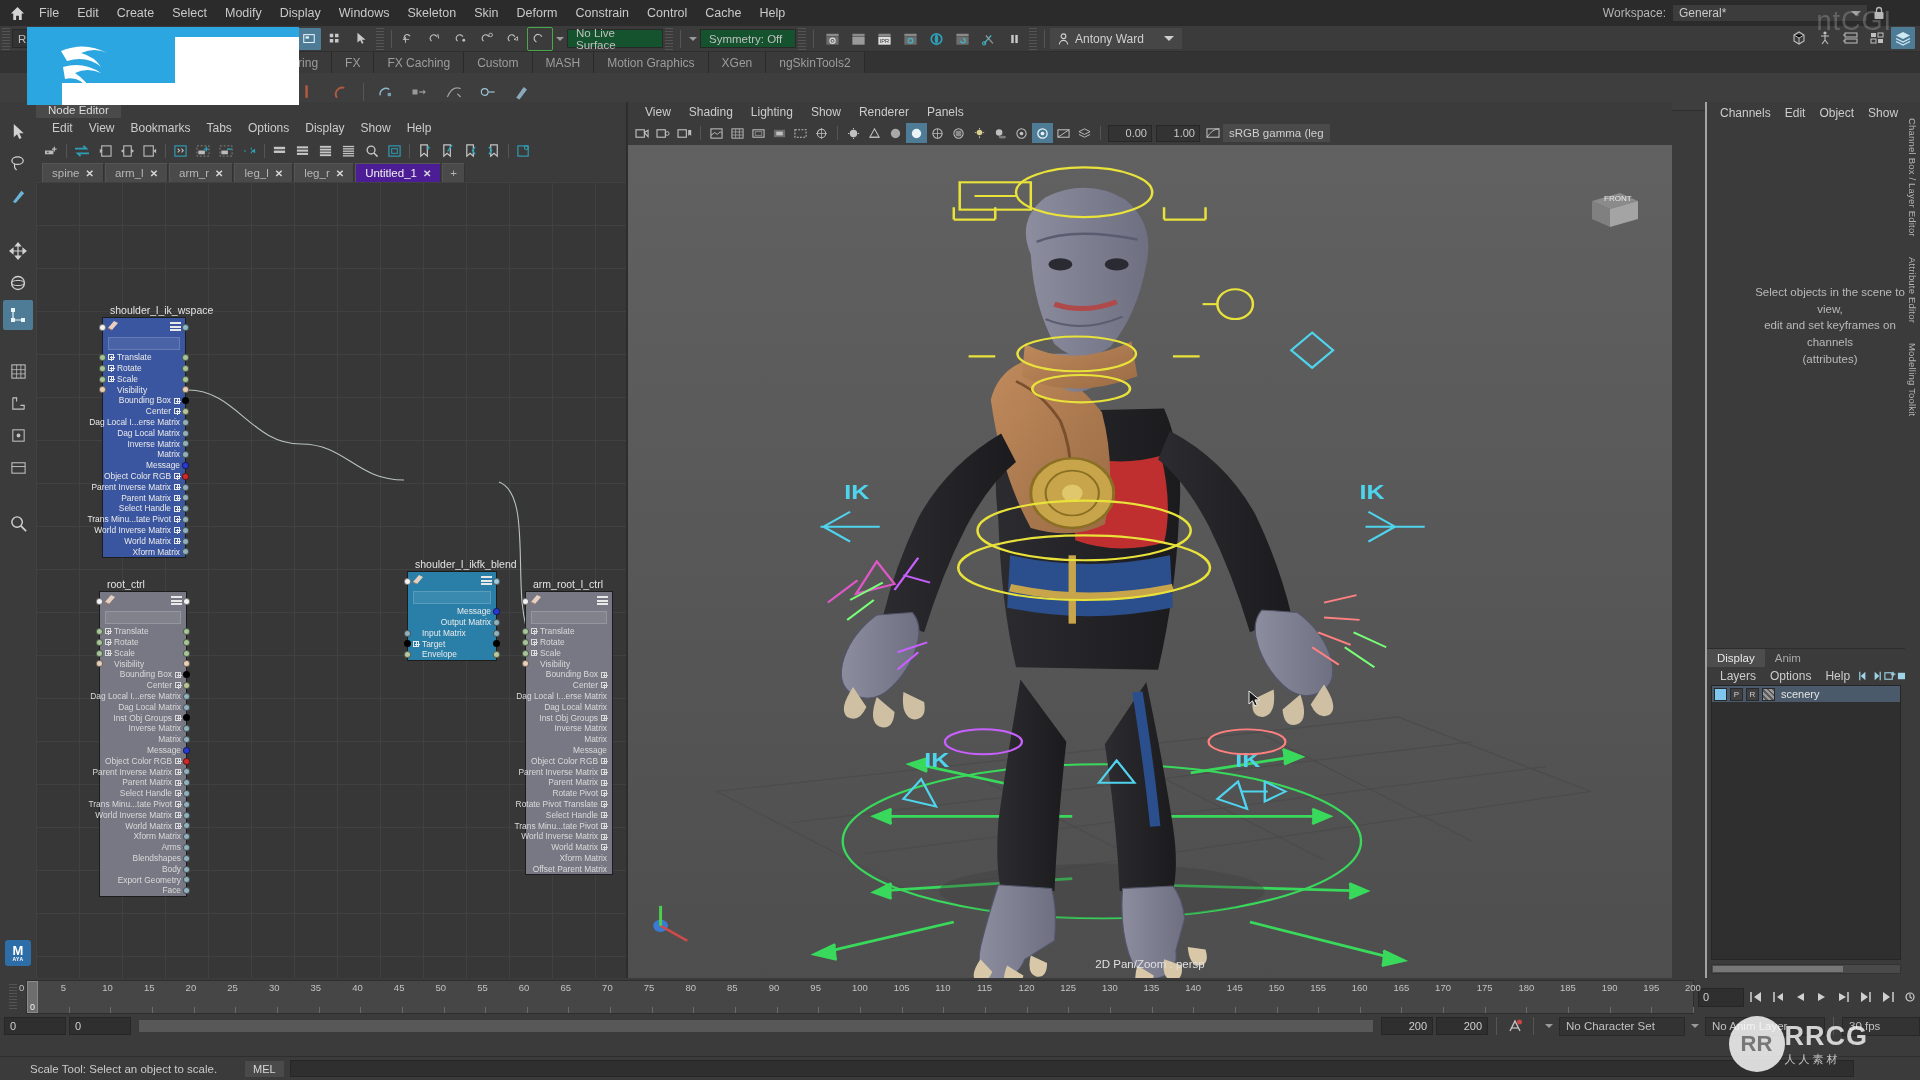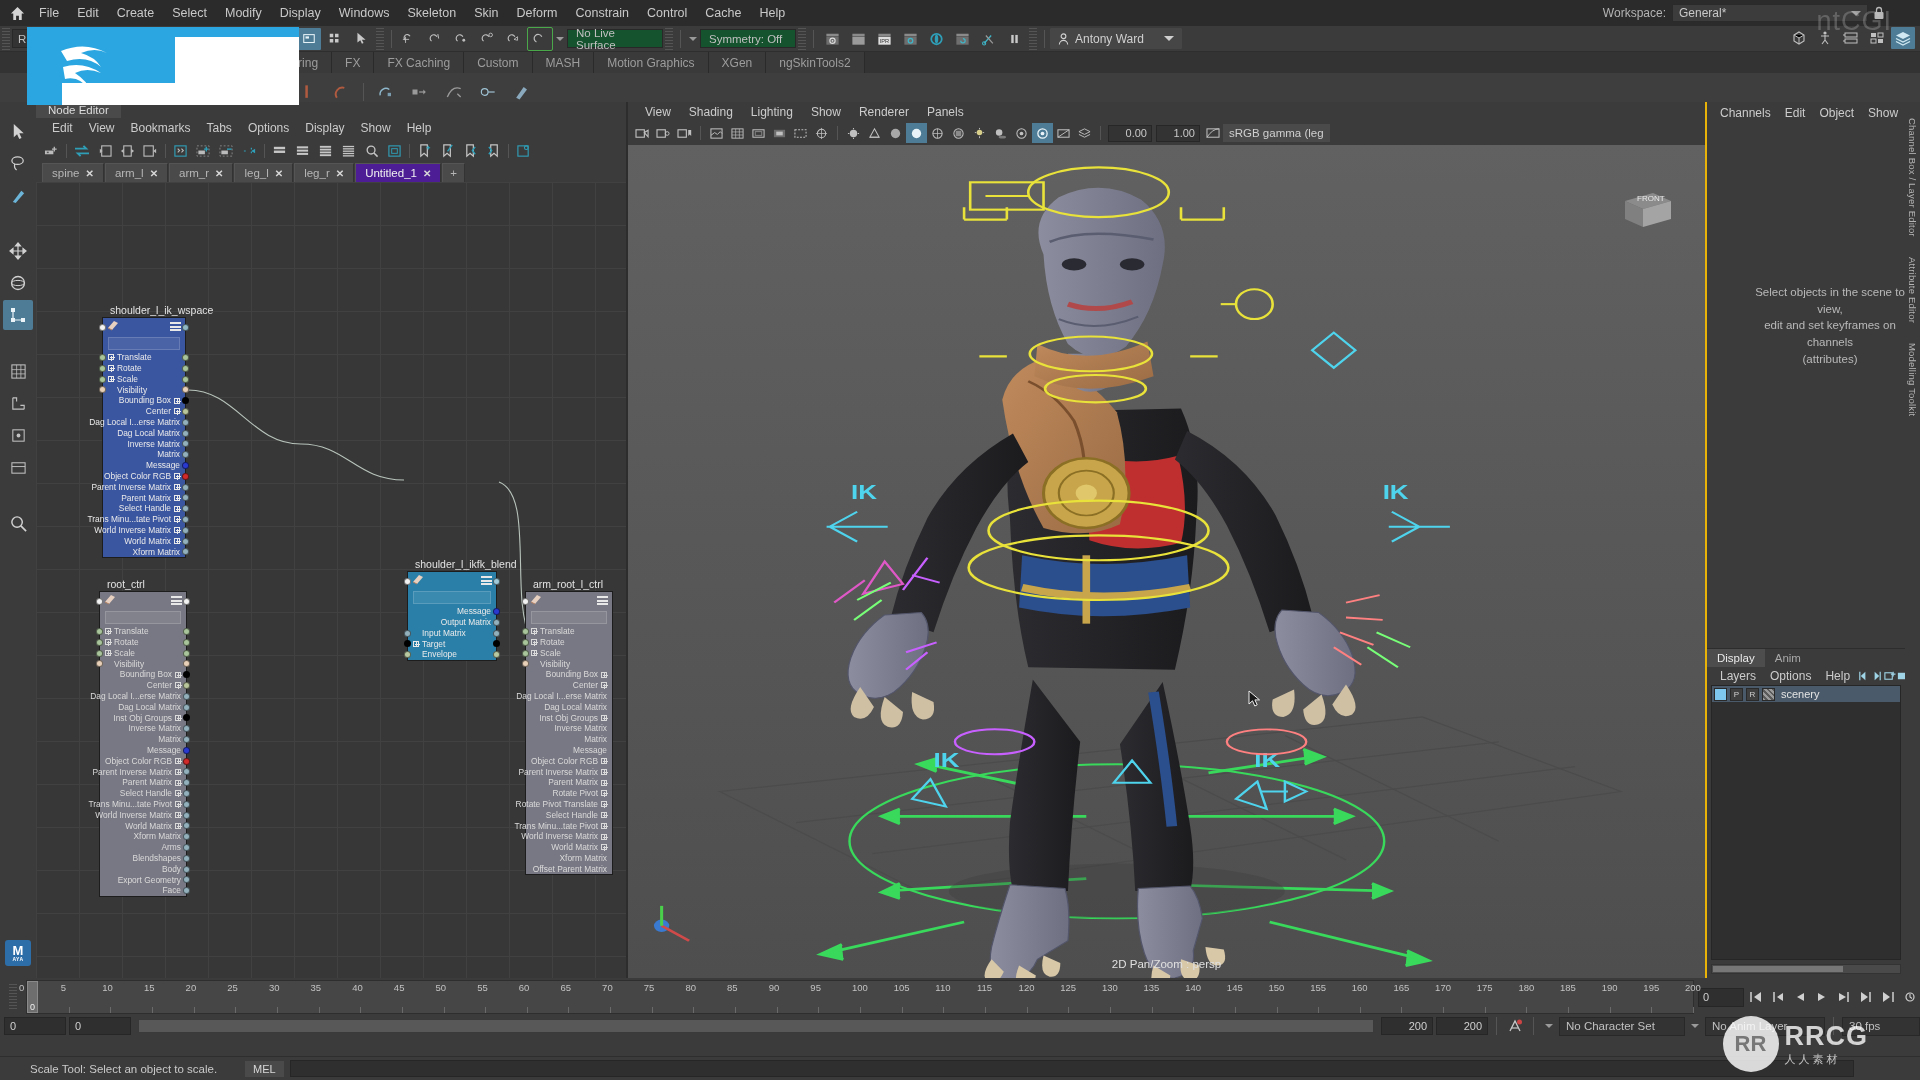--- a/index.html
+++ b/index.html
@@ -133,21 +133,21 @@
   .vp-menu { height: 19px; background: #3b3b3b; display: flex; align-items: center; padding-left: 8px; }
   .vp-menu .mi { padding: 2px 9px; font-size: 12px; color: #cccccc; }
   .vp-tools { height: 24px; background: #3b3b3b; display: flex; align-items: center; padding-left: 4px; gap: 0; overflow: hidden; }
   .vpbtn { width: 21px; height: 20px; display:flex; align-items:center; justify-content:center; color:#c6c6c6; }
   .vpbtn.on { background: #4e7c96; }
   .vp-num { width: 44px; height: 17px; background: #333; border: 1px solid #272727; color: #c8c8c8; font-size: 11px; display: flex; align-items: center; justify-content: flex-end; padding-right: 4px; margin: 0 2px; }
   .vp-gamma { height: 18px; background: #4a4a4a; color: #cfcfcf; font-size: 11.5px; display: flex; align-items: center; padding: 0 6px; }
   .vp-canvas { flex: 1; position: relative; background: #5a5a5a; overflow: hidden; }
 
   
-  .rightpanel { width: 200px; background: #3b3b3b; display: flex; flex-direction: column; border-left: 2px solid #eab308; }
+  .rightpanel { width: 200px; background: #3b3b3b; display: flex; flex-direction: column; border-left: 2px solid #a3a3a3; margin-left: 33px; }
   .rp-menu { height: 22px; display: flex; align-items: center; padding-left: 6px; }
   .rp-menu .mi { padding: 2px 7px; font-size: 12px; color: #cccccc; }
   .rp-msg { flex: 1; display: flex; align-items: flex-start; justify-content: center; padding-top: 160px; padding-left: 48px; }
   .rp-msg p { text-align: center; font-size: 11.5px; color: #b9b9b9; line-height: 1.45; }
   .rp-layers { height: 330px; border-top: 1px solid #2d2d2d; display: flex; flex-direction: column; }
   .rp-tabrow { height: 18px; display: flex; align-items: stretch; }
   .rp-tab { padding: 0 10px; display: flex; align-items: center; font-size: 11.5px; background: #3b3b3b; color: #a8a8a8; }
   .rp-tab.active { background: #4d4d4d; color: #eaeaea; }
   .rp-list { flex: 1; background: #2f2f2f; margin: 0 4px; border: 1px solid #262626; }
   .layer-row { height: 16px; display: flex; align-items: center; gap: 3px; padding: 0 2px; background: #4a5a6a; }
@@ -181,21 +181,21 @@
   .sb-text { font-size: 11.5px; color: #c9c9c9; padding-left: 30px; }
   .mel-chip { background: #4a4a4a; font-size: 11px; color: #d8d8d8; padding: 2px 8px; margin-left: 28px; }
   .mel-input { flex: 1; height: 17px; background: #2f2f2f; border: 1px solid #262626; margin: 0 6px; }
 
   
   .logo-overlay { position: absolute; left: 27px; top: 27px; width: 272px; height: 78px; z-index: 50; }
   .logo-blue { position: absolute; inset: 0; background: #2ba6e0; }
   .logo-white { position: absolute; left: 148px; top: 10px; width: 124px; height: 55px; background: #fff; }
   .logo-white2 { position: absolute; left: 35px; top: 56px; width: 237px; height: 22px; background: #fff; }
   .logo-mark { position: absolute; left: 30px; top: 14px; width: 56px; height: 54px; }
-  .rr-logo { position: absolute; right: 52px; bottom: 8px; display: flex; align-items: center; gap: 6px; z-index: 40; }
+  .rr-logo { position: absolute; right: 52px; bottom: 8px; display: flex; align-items: center; z-index: 40; }
   .rr-circle { width: 56px; height: 56px; border-radius: 50%; background: rgba(255,255,255,.82); display: flex; align-items: center; justify-content: center; color: #777; font-weight: bold; font-size: 22px; }
   .rr-text { color: rgba(255,255,255,.78); font-size: 27px; font-weight: bold; letter-spacing: 1px; }
   .rr-sub { color: rgba(255,255,255,.7); font-size: 11px; letter-spacing: 3px; }
   .ntcgi { position: absolute; right: 28px; top: 6px; color: rgba(200,200,200,.28); font-size: 27px; letter-spacing: 1px; z-index: 5; }
 </style>
 </head>
 <body>
 
 <div class="app">
 

